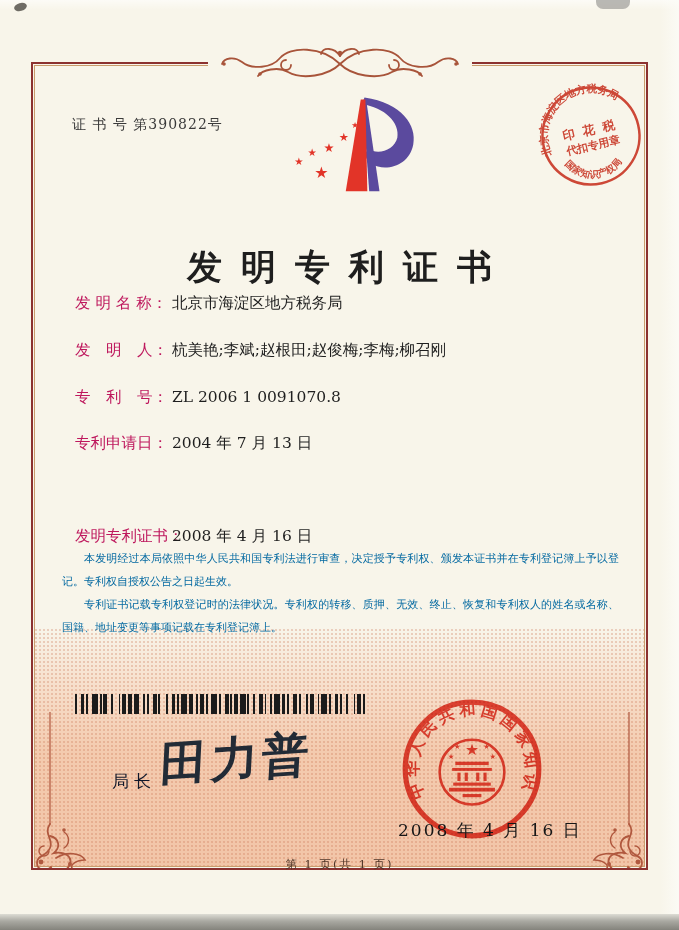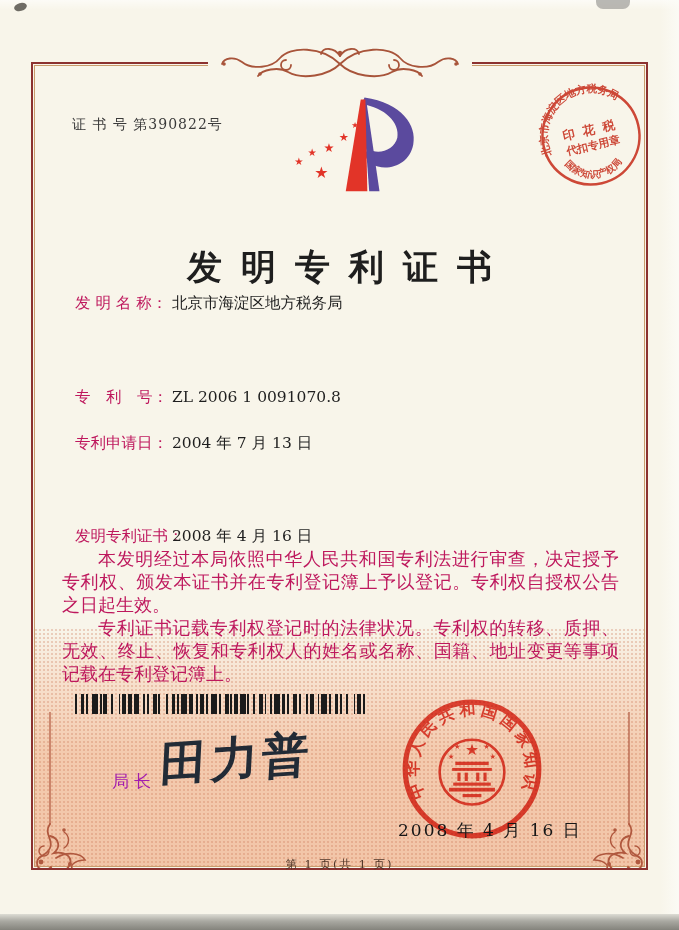--- a/index.html
+++ b/index.html
@@ -34,30 +34,30 @@
     letter-spacing:1px;}
 
   .title{position:absolute;left:0;right:0;top:208px;text-align:center;font-size:35px;
     font-weight:700;color:#1e1e1e;letter-spacing:19px;text-indent:19px;margin-top:36px;}
 
   .row{position:absolute;left:75px;white-space:nowrap;font-size:15.5px;color:#262626;}
   .row .lbl{display:inline-block;width:97px;color:#be185d;}
   .row .val{color:#1f1f1f;}
   .r0{top:293px}.r1{top:340px}.r2{top:387px}.r3{top:433px}.r4{top:480px}.r5{top:526px}
 
-  .body-text{position:absolute;left:62px;top:547px;width:557px;font-size:18px;
-    line-height:23px;color:#be185d;text-align:justify;}
+  .body-text{position:absolute;left:62px;top:547px;width:557px;font-size:11px;
+    line-height:23px;color:#0369a1;text-align:justify;}
   .body-text p{margin:0;text-indent:2em;}
 
   .barcode{position:absolute;left:75px;top:694px;width:322px;height:20px;display:flex;}
   .barcode i{display:block;height:100%;}
   .barcode .b{background:#1b1b1b;}
 
   .director-label{position:absolute;left:112px;top:770px;font-size:17px;
-    letter-spacing:5px;color:#a21caf;}
+    letter-spacing:5px;color:#0f172a;}
   .signature{position:absolute;left:160px;top:728px;font-size:47px;font-weight:700;
     color:#222b36;letter-spacing:4px;transform:rotate(-4deg) skewX(-7deg);}
 
   .tax-stamp{position:absolute;left:534px;top:79px;width:114px;height:114px;
     transform:rotate(-13deg);opacity:.92;mix-blend-mode:multiply;}
   .main-seal{position:absolute;left:400px;top:697px;width:144px;height:144px;
     opacity:.9;mix-blend-mode:multiply;}
 
   .seal-date{position:absolute;left:398px;top:819px;font-size:17px;color:#161616;
     letter-spacing:2px;}
@@ -165,20 +165,23 @@
     <text x="50" y="62" font-size="13" fill="#e23428" text-anchor="middle">★</text>
     <text x="32" y="66" font-size="11" fill="#e23428" text-anchor="middle">★</text>
     <text x="18" y="76" font-size="11" fill="#e23428" text-anchor="middle">★</text>
     <text x="42" y="90" font-size="17" fill="#e23428" text-anchor="middle">★</text>
   </svg>
 
   <div class="title">发明专利证书</div>
 
   <div class="row r0">
     <span class="lbl">发 明 名 称：</span><span class="val">北京市海淀区地方税务局</span>
+  </div>
+  <div class="row r1">
+    <span class="lbl">发　明　人：</span><span class="val">杭美艳;李斌;赵根田;赵俊梅;李梅;柳召刚</span>
   </div>
   <div class="row r2">
     <span class="lbl">专　利　号：</span><span class="val">ZL 2006 1 0091070.8</span>
   </div>
   <div class="row r3">
     <span class="lbl">专利申请日：</span><span class="val">2004 年 7 月 13 日</span>
   </div>
   <div class="row r5">
     <span class="lbl">发明专利证书：</span><span class="val">2008 年 4 月 16 日</span>
   </div>

